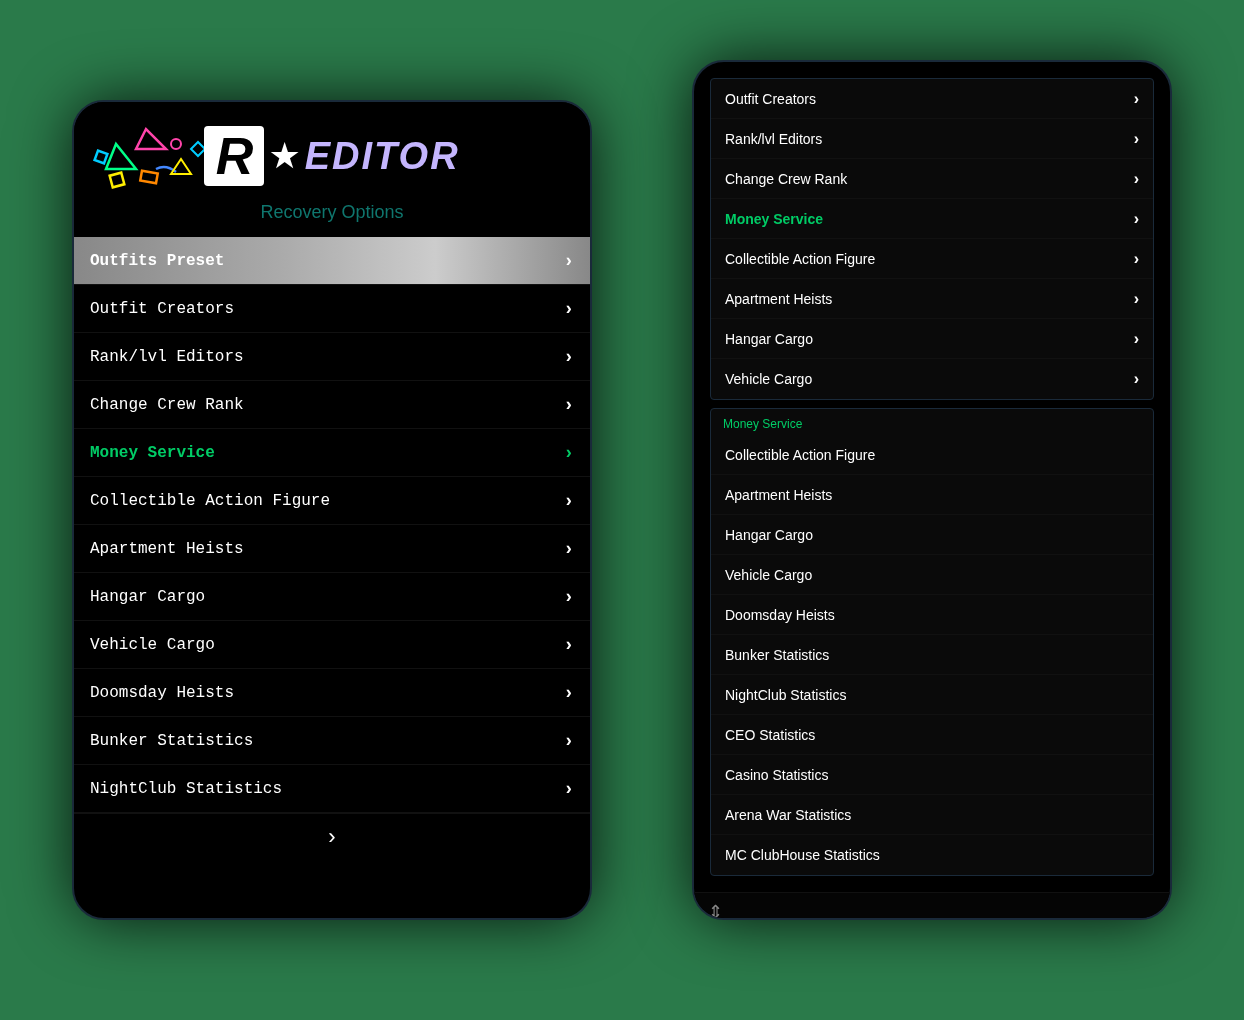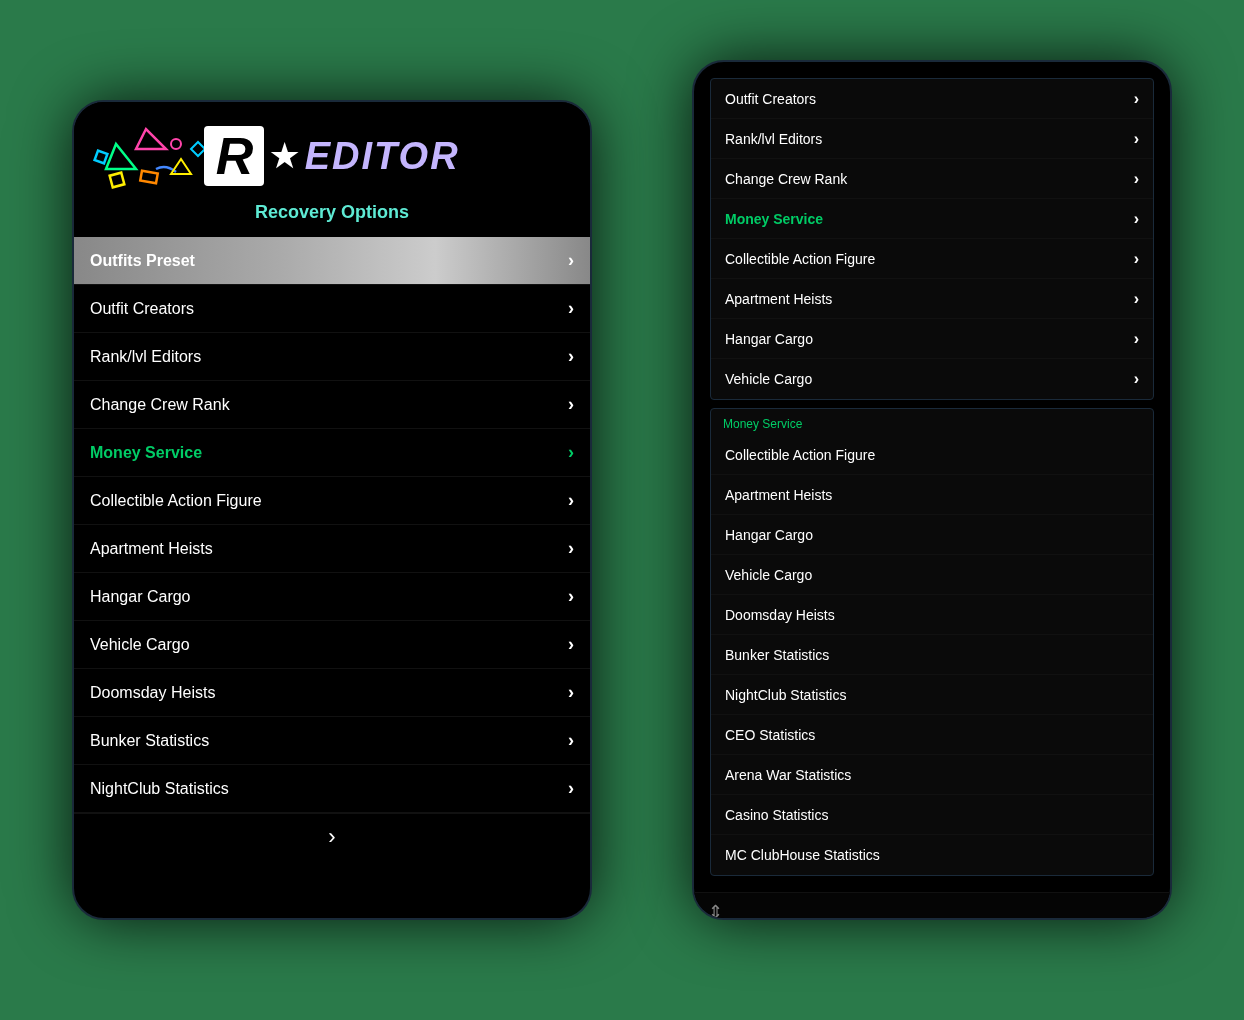--- a/index.html
+++ b/index.html
@@ -84,40 +84,41 @@
       color: #c4b5fd;
       font-size: 38px;
       font-weight: 900;
       font-style: italic;
       letter-spacing: 2px;
     }
 
     .recovery-title {
       background: #000;
       text-align: center;
-      color: #5eead4;
+      color: #0f766e;
       font-size: 18px;
-      font-weight: bold;
+      font-weight: normal;
       padding: 6px 0 14px;
     }
 
     
     .menu-list {
       list-style: none;
       background: #000;
     }
 
     .menu-item {
       display: flex;
       align-items: center;
       justify-content: space-between;
       padding: 12px 16px;
       border-bottom: 1px solid #111;
       cursor: pointer;
       min-height: 48px;
+      font-family: Liberation Mono, monospace;
     }
 
     .menu-item.selected {
       background: linear-gradient(90deg, #888 0%, #aaa 40%, #ccc 70%, #888 100%);
     }
 
     .menu-item.selected .item-label {
       color: #fff;
       font-weight: bold;
     }
@@ -406,24 +407,24 @@
             <li class="sub-menu-item">
               <span class="sub-item-label">Bunker Statistics</span>
             </li>
             <li class="sub-menu-item">
               <span class="sub-item-label">NightClub Statistics</span>
             </li>
             <li class="sub-menu-item">
               <span class="sub-item-label">CEO Statistics</span>
             </li>
             <li class="sub-menu-item">
+              <span class="sub-item-label">Casino Statistics</span>
+            </li>
+            <li class="sub-menu-item">
               <span class="sub-item-label">Arena War Statistics</span>
-            </li>
-            <li class="sub-menu-item">
-              <span class="sub-item-label">Casino Statistics</span>
             </li>
             <li class="sub-menu-item">
               <span class="sub-item-label">MC ClubHouse Statistics</span>
             </li>
           </ul>
       </div>
 
       <div class="version-bar">
 
         <span class="version-arrows">⇕</span>

